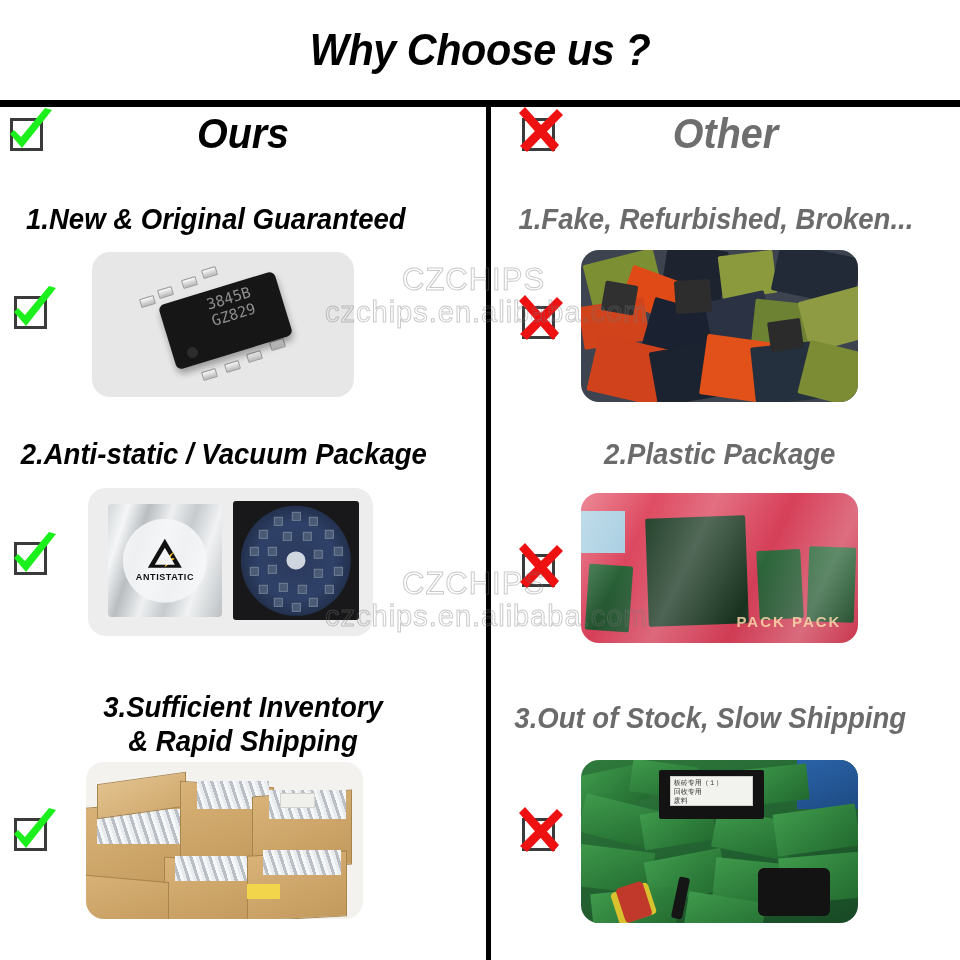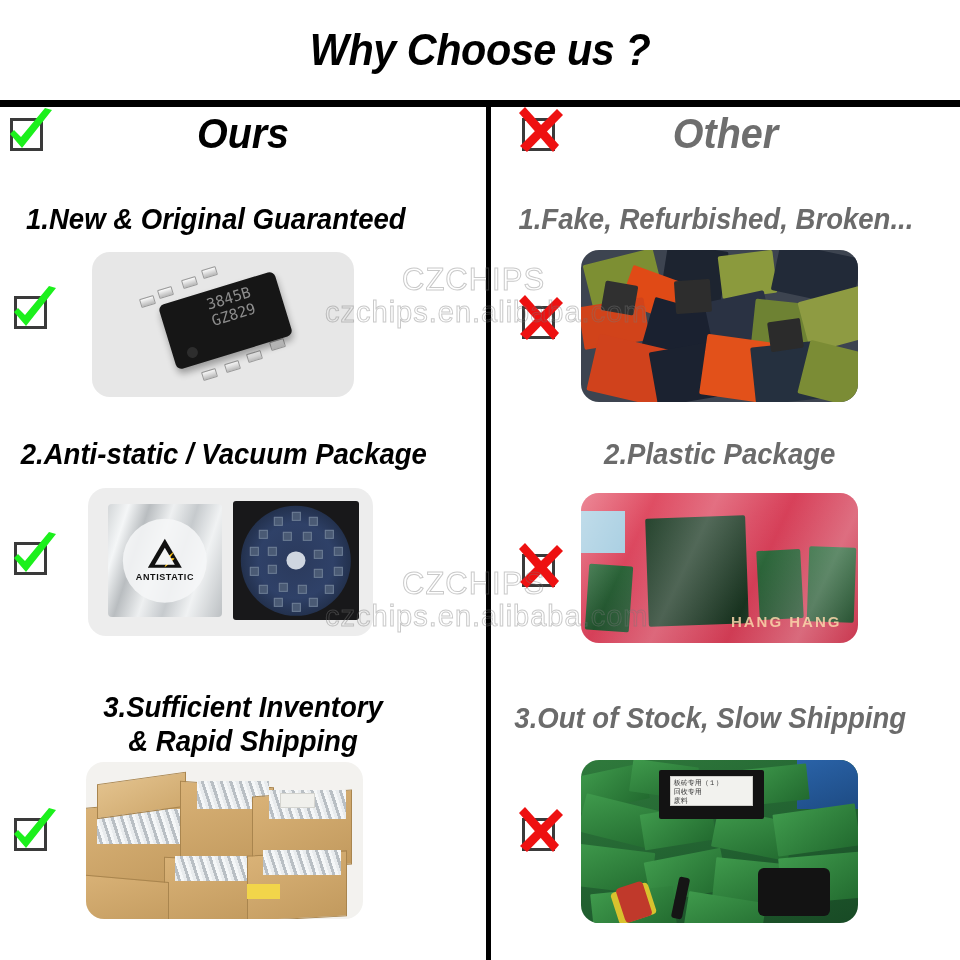--- a/index.html
+++ b/index.html
@@ -478,21 +478,21 @@
   </div>
 
   <div class="photo ph-pink" style="left:581px; top:493px; width:277px; height:150px;">
     <div class="photo-inner">
       <div class="pcbdark" style="left:24%; top:16%; width:36%; height:72%; transform:rotate(-2deg);"></div>
       <div class="pcbgreen" style="left:2%;  top:48%; width:16%; height:44%; transform:rotate(4deg);"></div>
       <div class="pcbgreen" style="left:64%; top:38%; width:16%; height:46%; transform:rotate(-3deg);"></div>
       <div class="pcbgreen" style="left:82%; top:36%; width:17%; height:50%; transform:rotate(2deg);"></div>
       <div style="position:absolute; left:0; top:12%; width:16%; height:28%; background:#a9cfe2;"></div>
       <div class="plasticsheen"></div>
-      <div class="pack-text">HANG HANG</div>
+      <div class="pack-text">PACK PACK</div>
     </div>
   </div>
 
   <div class="row-caption cap-left cap-two-line" style="left:38px; top:690px; width:410px;">
     <div>3.Sufficient Inventory</div>
     <div>&amp; Rapid Shipping</div>
   </div>
   <div class="row-caption cap-right" style="left:504px; top:702px;">3.Out of Stock, Slow Shipping</div>
 
   <div class="mark" style="left:10px; top:812px;">

